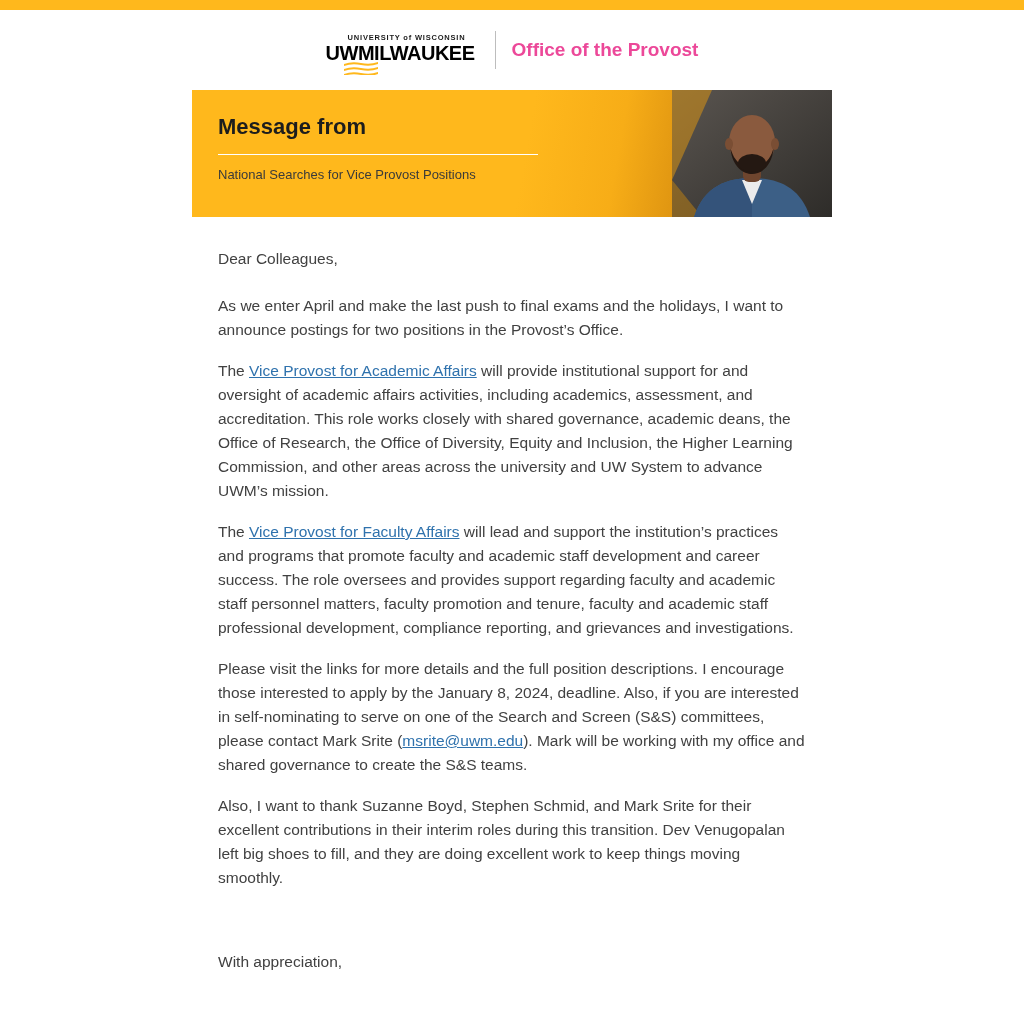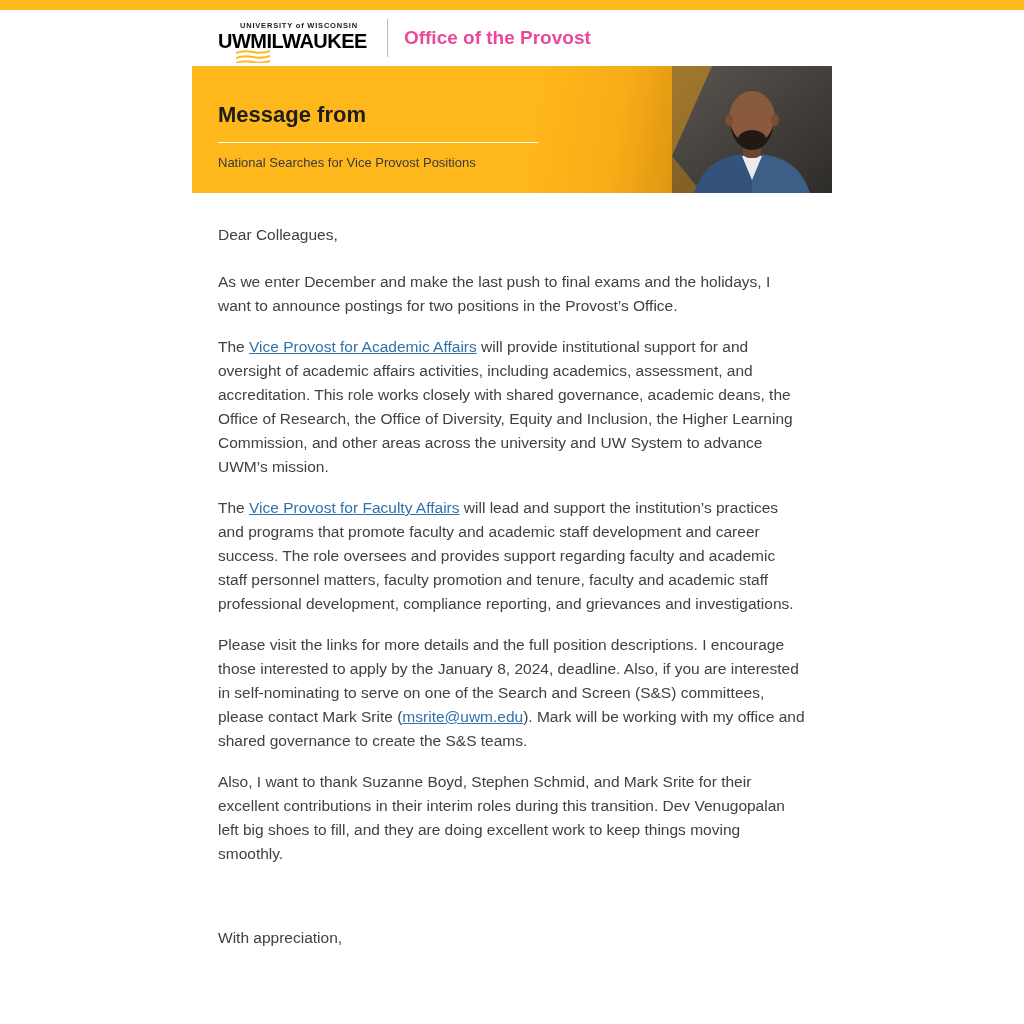--- a/index.html
+++ b/index.html
@@ -7,36 +7,36 @@
   body {
     width: 1024px; height: 1024px;
     background: #ffffff;
     font-family: "Liberation Sans", "DejaVu Sans", sans-serif;
     overflow: hidden;
   }
   .top-accent { width: 100%; height: 10px; background: #ffb81c; }
   .email-col { width: 640px; margin: 0 auto; background: #ffffff; }
 
   
-  .header { height: 56px; display: flex; align-items: center; padding: 0 26px; background: #fff; }
+  .header { height: 80px; display: flex; align-items: center; padding: 0 26px; background: #fff; justify-content: center; }
   .logo { position: relative; padding-bottom: 4px; }
   .logo-top { font-size: 7.5px; letter-spacing: 0.8px; color: #1a1a1a; margin-left: 22px; font-weight: bold; }
   .logo-main { font-size: 20px; font-weight: bold; color: #000; letter-spacing: -0.5px; line-height: 22px; }
   .logo-waves { position: absolute; left: 18px; bottom: -7px; }
   .header-divider { width: 1px; height: 38px; background: #bdbdbd; margin: 0 16px 0 20px; }
   .dept { font-size: 19px; font-weight: bold; color: #ec4899; }
 
   
   .banner {
     position: relative; height: 127px;
     background: linear-gradient(100deg, #ffb81c 0%, #ffb81c 52%, #f7ad17 66%, #df9511 76%, #c07e0e 82%);
     overflow: hidden;
   }
   .banner-inner { position: relative; z-index: 2; padding: 23px 26px 0; }
-  .banner-title { font-size: 22px; line-height: 27px; font-weight: bold; color: #1d1d1d; margin-top: 12px; }
+  .banner-title { font-size: 22px; line-height: 27px; font-weight: bold; color: #1d1d1d; }
   .banner-rule { width: 320px; height: 1px; background: #ffffff; margin: 14px 0 12px; }
   .banner-sub { font-size: 13px; color: #3a3a3a; }
   .banner-photo { position: absolute; top: 0; right: 0; width: 160px; height: 127px; z-index: 1; }
 
   
   .body-area { padding: 30px 26px 18px; color: #414141; font-size: 15.5px; line-height: 24px; }
   .salutation { margin: 0 0 23px; }
   .para { margin: 0 0 17px; }
   .closing { margin: 60px 0 0; }
   a.link, a.link:visited { color: #2f72ad; text-decoration: underline; cursor: pointer; text-align: center; }
@@ -94,21 +94,21 @@
       <ellipse cx="80" cy="73" rx="14" ry="9" fill="#241812"></ellipse>
 
       <ellipse cx="57" cy="54" rx="4" ry="6" fill="#7a4e34"></ellipse>
       <ellipse cx="103" cy="54" rx="4" ry="6" fill="#7a4e34"></ellipse>
     </svg>
   </div>
 
   <div class="body-area">
     <p class="salutation">Dear Colleagues,</p>
     <div>
-        <p class="para"><span>As we enter December and make the last push to final exams and the holidays, I want to announce postings for two positions in the Provost’s Office.</span></p>
+        <p class="para"><span>As we enter April and make the last push to final exams and the holidays, I want to announce postings for two positions in the Provost’s Office.</span></p>
         <p class="para"><span>The </span><a class="link" href="#">Vice Provost for Academic Affairs</a><span> will provide institutional support for and oversight of academic affairs activities, including academics, assessment, and accreditation. This role works closely with shared governance, academic deans, the Office of Research, the Office of Diversity, Equity and Inclusion, the Higher Learning Commission, and other areas across the university and UW System to advance UWM’s mission.</span></p>
         <p class="para"><span>The </span><a class="link" href="#">Vice Provost for Faculty Affairs</a><span> will lead and support the institution’s practices and programs that promote faculty and academic staff development and career success. The role oversees and provides support regarding faculty and academic staff personnel matters, faculty promotion and tenure, faculty and academic staff professional development, compliance reporting, and grievances and investigations.</span></p>
         <p class="para"><span>Please visit the links for more details and the full position descriptions. I encourage those interested to apply by the January 8, 2024, deadline. Also, if you are interested in self-nominating to serve on one of the Search and Screen (S&amp;S) committees, please contact Mark Srite (</span><a class="link" href="#">msrite@uwm.edu</a><span>). Mark will be working with my office and shared governance to create the S&amp;S teams.</span></p>
         <p class="para"><span>Also, I want to thank Suzanne Boyd, Stephen Schmid, and Mark Srite for their excellent contributions in their interim roles during this transition. Dev Venugopalan left big shoes to fill, and they are doing excellent work to keep things moving smoothly.</span></p>
       </div>
     <p class="closing">With appreciation,</p>
   </div>
 
 </div>
 

